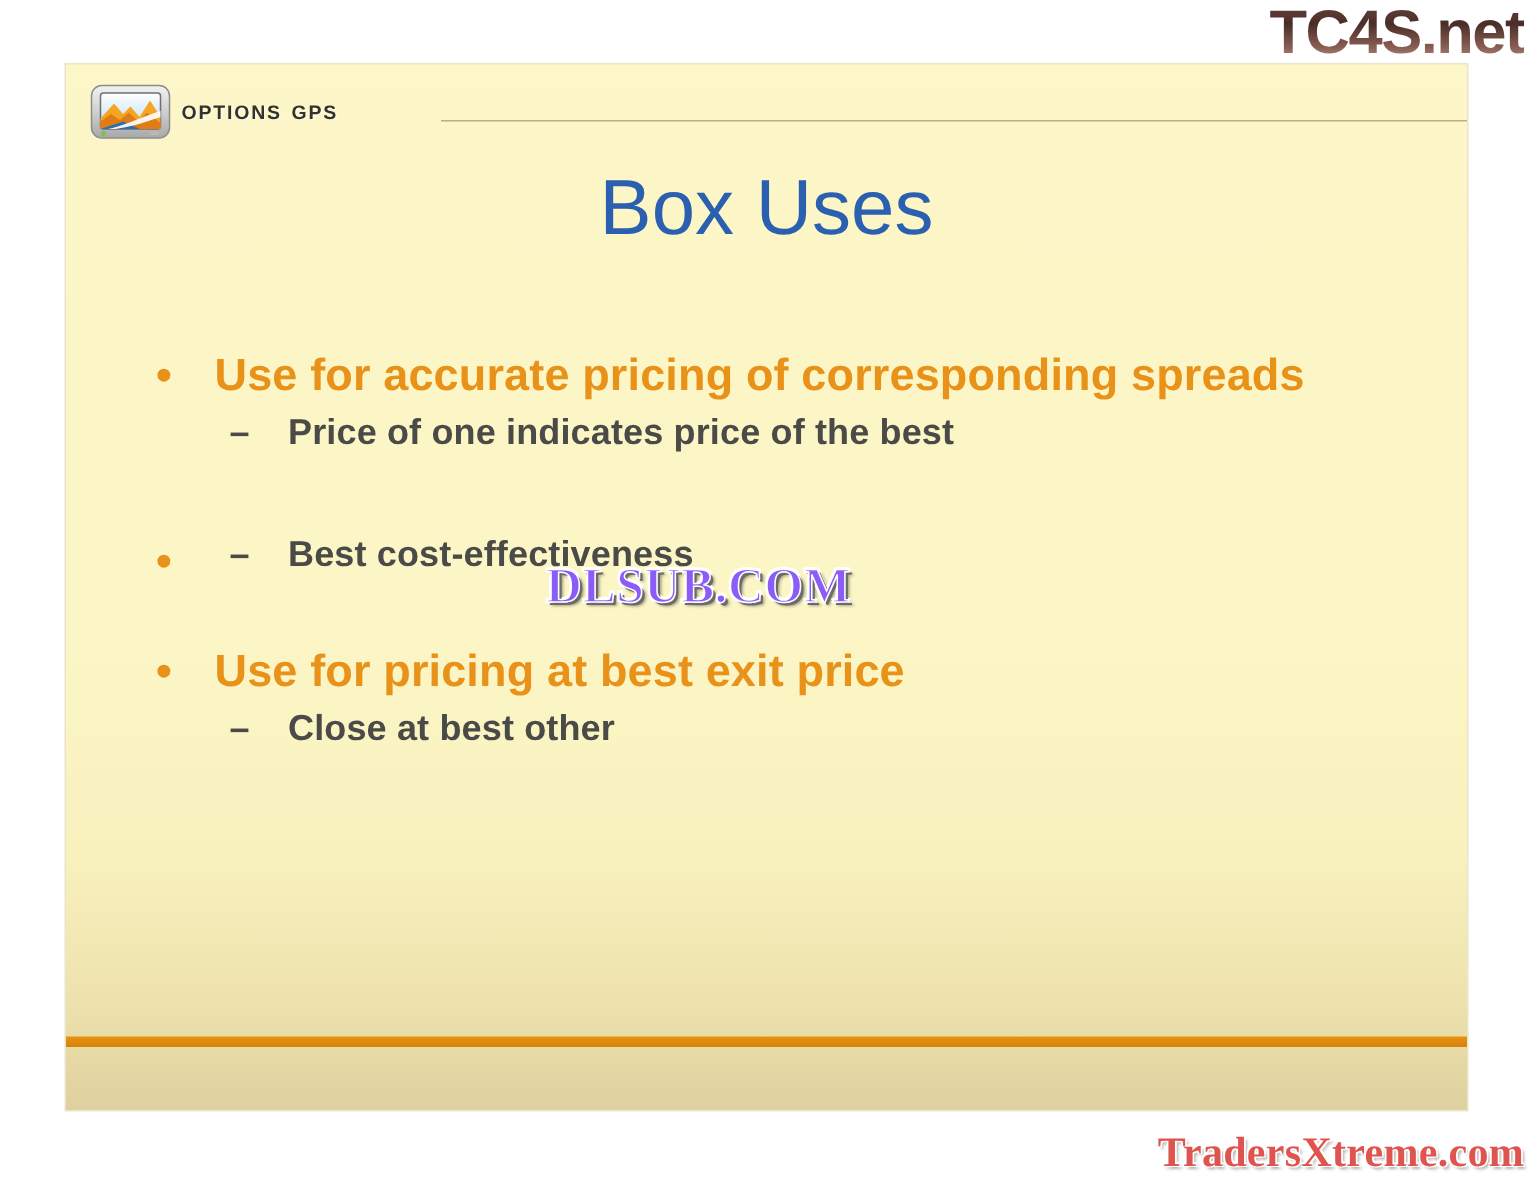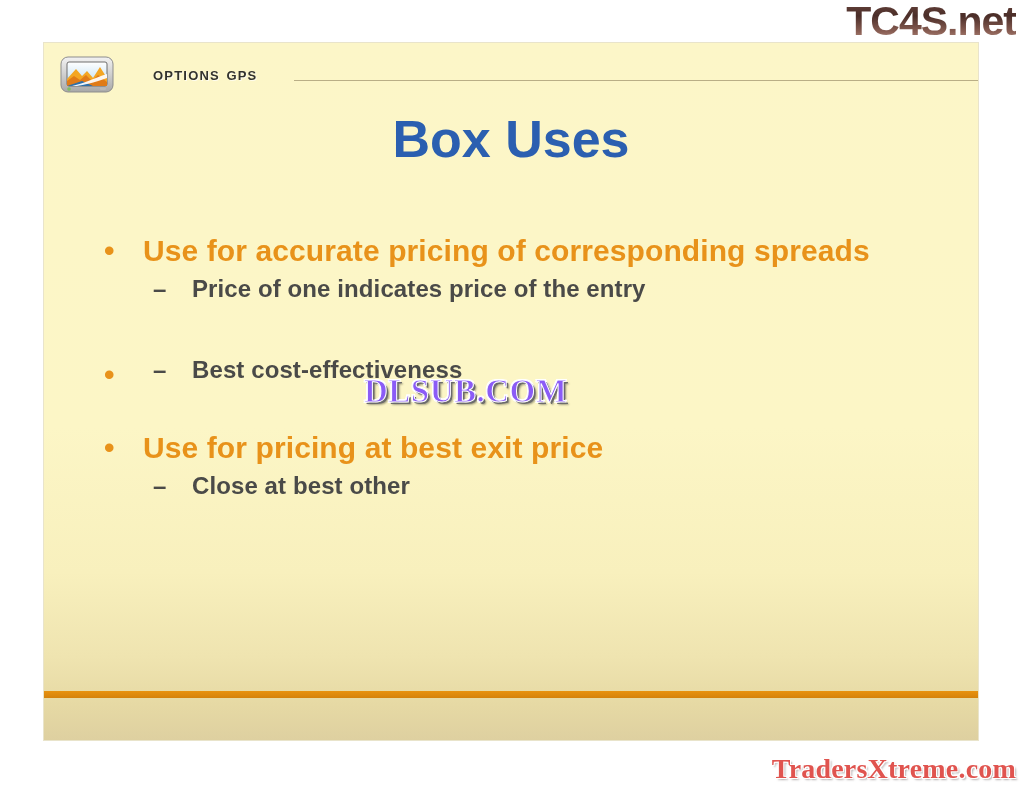--- a/index.html
+++ b/index.html
@@ -73,41 +73,40 @@
     top: 20px;
     font-family: "Liberation Sans", sans-serif;
     font-size: 19px;
     font-weight: bold;
     color: #33332e;
     letter-spacing: 1.2px;
     font-variant: small-caps;
     text-transform: lowercase;
     text-shadow: 1px 1px 0 rgba(255,255,255,0.65);
     white-space: nowrap;
-    margin-left: 32px;
   }
   #header-rule {
     position: absolute;
     left: 250px;
     top: 37px;
     right: 0px;
     height: 1px;
     background: #b9ae86;
   }
 
   
   #slide-title {
     position: absolute;
     left: 0;
     top: 66px;
     width: 934px;
     text-align: center;
     font-family: "Liberation Sans", sans-serif;
     font-size: 52px;
-    font-weight: bold;
+    font-weight: normal;
     color: #2b5fb0;
     letter-spacing: 0px;
   }
 
   
   #slide-body {
     position: absolute;
     left: 52px;
     top: 186px;
     width: 860px;
@@ -265,21 +264,21 @@
 
   <div id="slide-body">
 
     <div class="bullet-group">
       <div class="bullet-l1">
         <span class="marker">•</span>
         <span>Use for accurate pricing of corresponding spreads</span>
       </div>
       <div class="bullet-l2">
         <span class="marker">–</span>
-        <span>Price of one indicates price of the entry</span>
+        <span>Price of one indicates price of the best</span>
       </div>
     </div>
 
     <div class="sp-b"></div>
 
     <div class="bullet-group">
       <div class="bullet-l1">
         <span class="marker">•</span>
       </div>
       <div class="bullet-l2">

